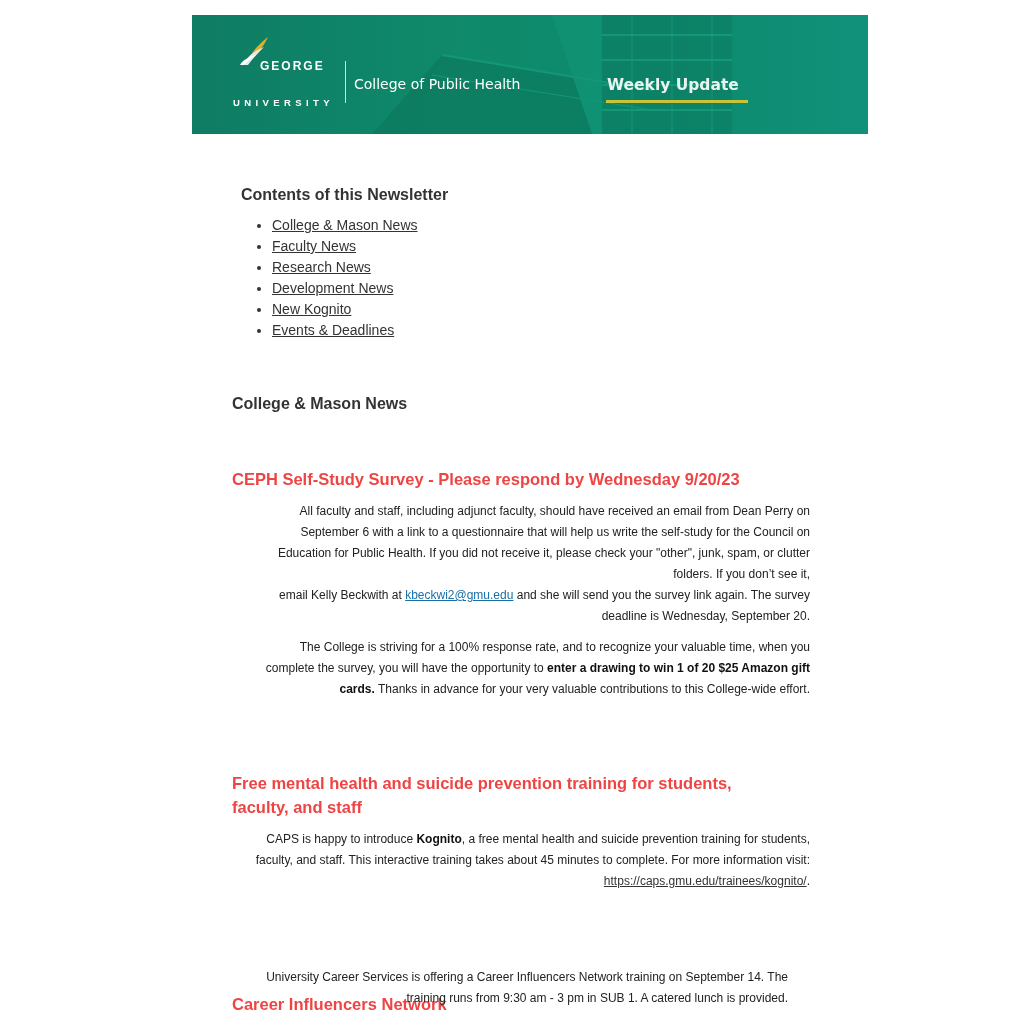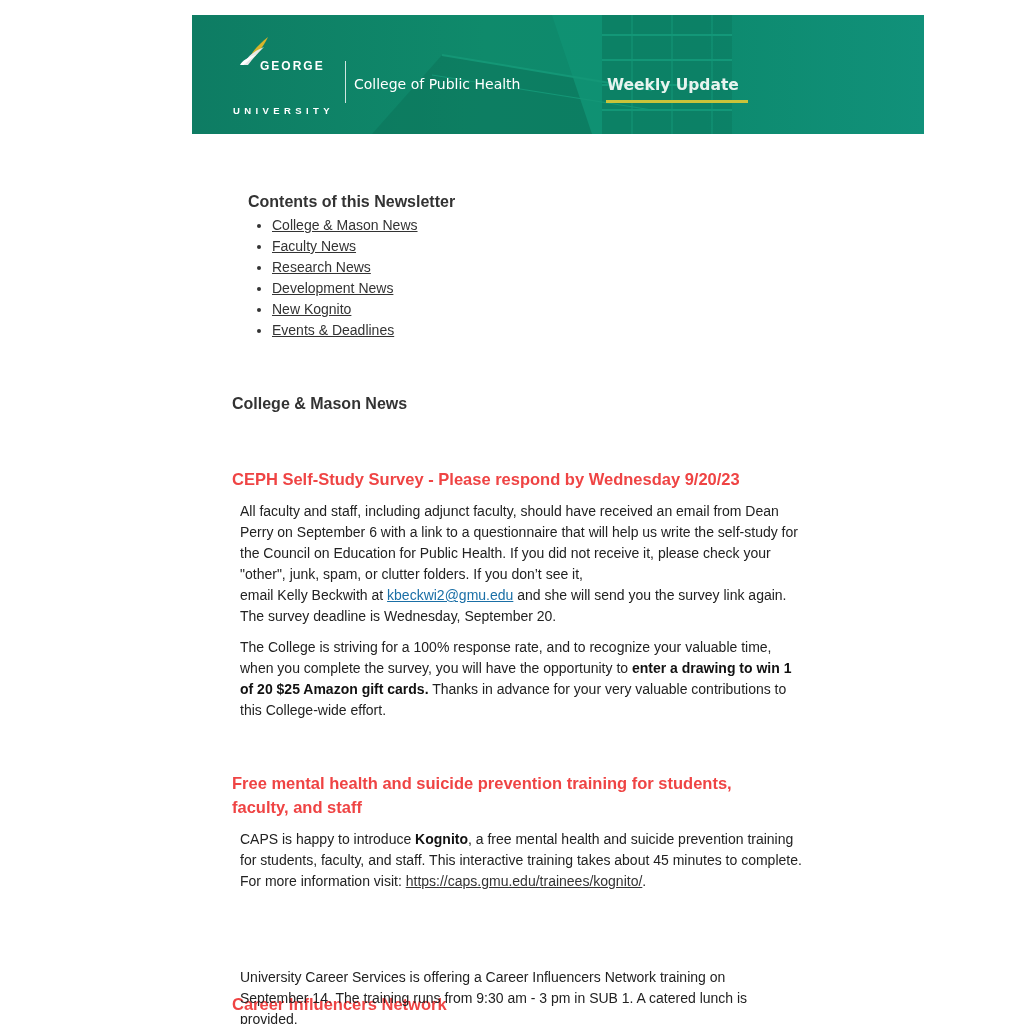--- a/index.html
+++ b/index.html
@@ -17,21 +17,21 @@
     .page {
       position: absolute;
       left: 192px;
       top: 0;
       width: 640px;
     }
     .banner {
       position: absolute;
       left: 0;
       top: 15px;
-      width: 732px;
+      width: 676px;
       height: 119px;
       overflow: hidden;
       background: linear-gradient(90deg, #0e7c63 0%, #0f8a6b 40%, #0d8a6e 70%, #11917a 100%);
     }
     .banner .bldg {
       position: absolute;
       opacity: 0.35;
     }
     .logo {
       position: absolute;
@@ -62,21 +62,21 @@
       font-family: "Liberation Serif", serif;
       font-size: 38px;
       line-height: 38px;
       letter-spacing: -1px;
       color: #ffffff;
       font-weight: bold;
     }
     .logo .univ {
       position: absolute;
       left: 1px;
-      top: 70px;
+      top: 62px;
       font-family: "Liberation Sans", sans-serif;
       font-size: 9.5px;
       letter-spacing: 4.4px;
       color: #ffffff;
       font-weight: bold;
     }
     .vbar {
       position: absolute;
       left: 153px;
       top: 46px;
@@ -116,21 +116,21 @@
       top: 0;
       width: 560px;
     }
     .toc-title {
       position: absolute;
       top: 177px;
       left: 0;
       font-size: 16px;
       font-weight: bold;
       color: #333333;
-      margin: 16px;
+      margin: 9px;
     }
     .toc-list {
       position: absolute;
       top: 215px;
       left: 0;
       margin: 0;
       padding-left: 40px;
       font-size: 14px;
       line-height: 21px;
     }
@@ -155,26 +155,27 @@
       left: 0;
       width: 560px;
       font-size: 16.5px;
       line-height: 24px;
       font-weight: bold;
       color: #ef4444;
       margin: 0;
     }
     .para {
       position: absolute;
-      left: 8px;
+      left: 16px;
       width: 562px;
-      font-size: 14px;
+      font-size: 12px;
       line-height: 21px;
       color: #222222;
       margin: 0;
+      text-align: right;
     }
     .para a.blue {
       color: #1a6fa6;
       text-decoration: underline;
     }
     .para a.grey {
       color: #333333;
       text-decoration: underline;
     }
     .para b {

